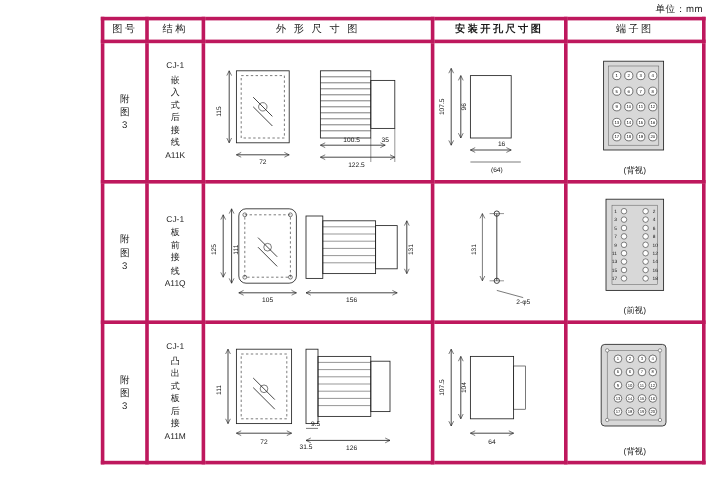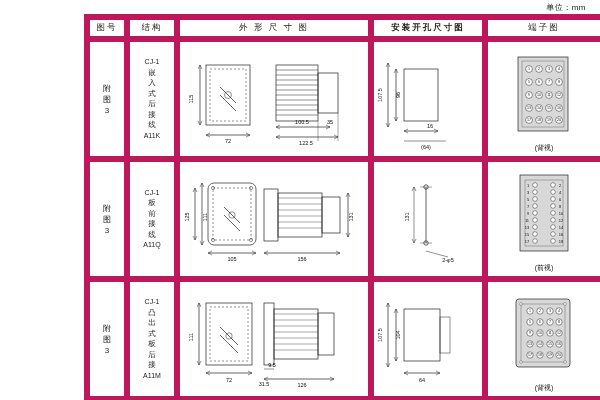--- a/index.html
+++ b/index.html
@@ -17,21 +17,21 @@
     font-size:8px;letter-spacing:0.5px;text-align:center;
   }
 
   table.main{
     position:absolute;left:84px;top:14px;
     width:486px;height:372px;
     border-collapse:collapse;
     table-layout:fixed;
   }
   table.main td,table.main th{
-    border:6px solid #be185d;
+    border:3px solid #be185d;
     padding:0;margin:0;
     vertical-align:middle;
   }
   thead th{
     height:16px;
     font-weight:normal;
     font-size:8.5px;
     letter-spacing:2px;
   }
   .col-no{width:34px;}

